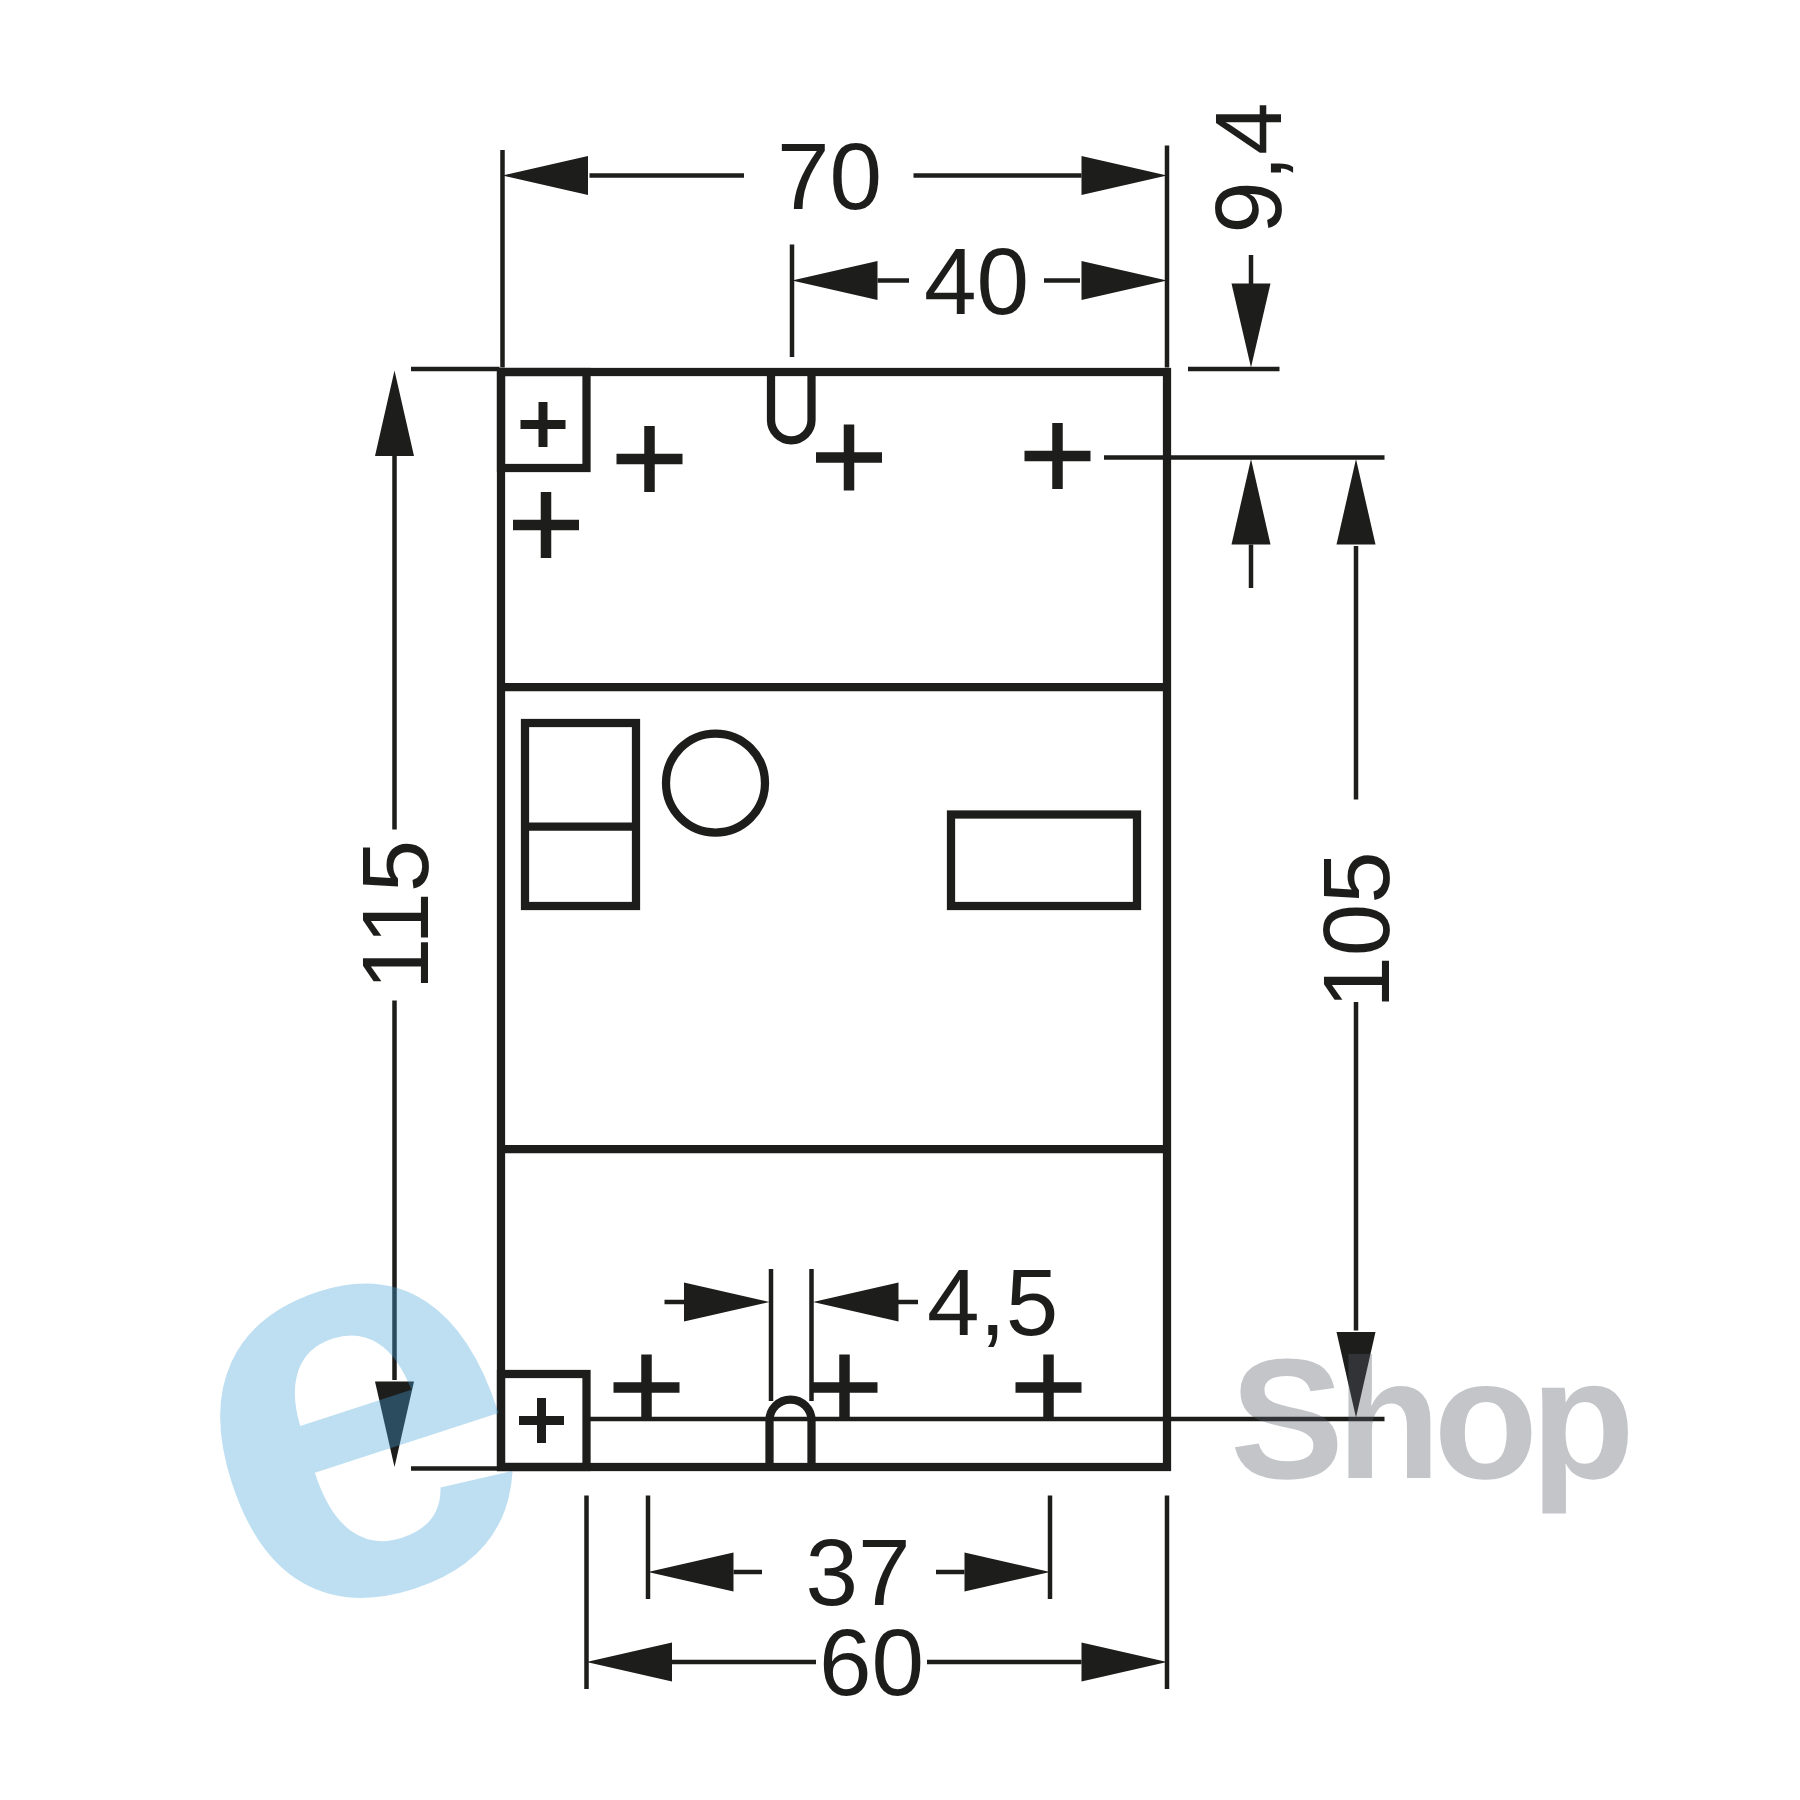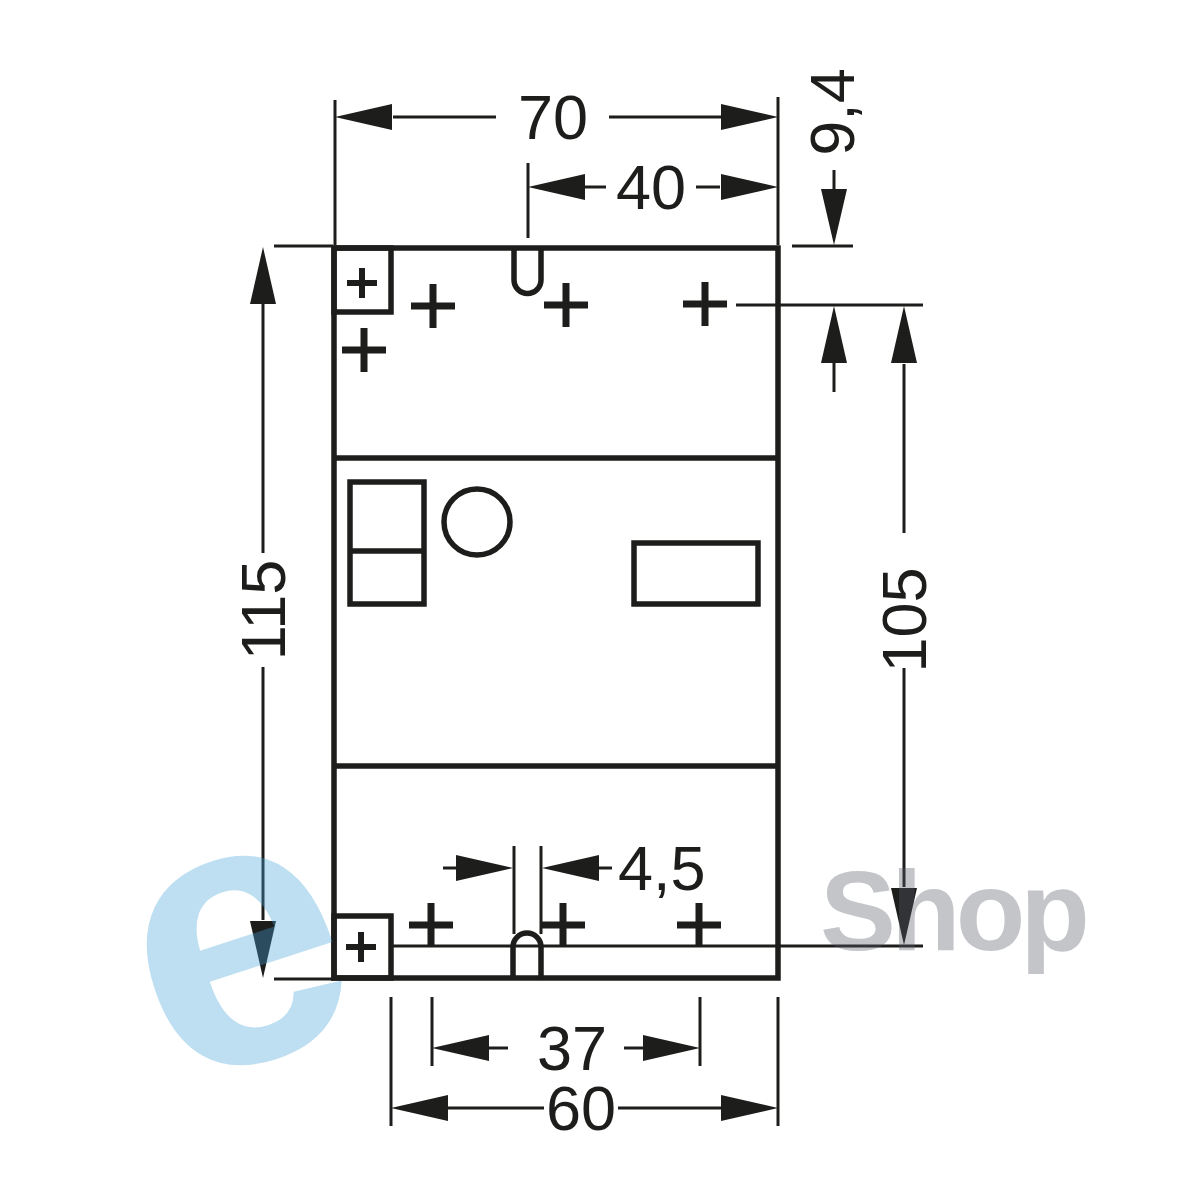--- a/index.html
+++ b/index.html
@@ -11,21 +11,21 @@
   svg .cr{stroke:#1d1d1b;stroke-width:7;fill:none;}
   svg .cs{stroke:#1d1d1b;stroke-width:6;fill:none;}
   svg .ar{fill:#1d1d1b;stroke:none;}
   svg text{font-family:"Liberation Sans",sans-serif;font-size:63px;fill:#1d1d1b;}
   .watermark{position:absolute;left:0;top:0;width:1200px;height:1200px;opacity:0.35;
              pointer-events:none;font-weight:bold;line-height:1;}
   .wm-e{position:absolute;left:126px;top:742px;font-size:380px;color:#45a4da;
         transform:rotate(-18deg);}
   .wm-name{position:absolute;left:397px;top:892px;font-size:112px;letter-spacing:-2px;
            color:#45a4da;}
-  .wm-shop{position:absolute;left:820px;top:854px;font-size:114px;letter-spacing:-5px;
+  .wm-shop{position:absolute;left:820px;top:890px;font-size:114px;letter-spacing:-5px;
            color:#565c68;}
 </style>
 </head>
 <body>
 
 <div class="stage">
 
   <svg width="1200" height="1200" viewBox="0 0 1200 1200">
 
     <g>

